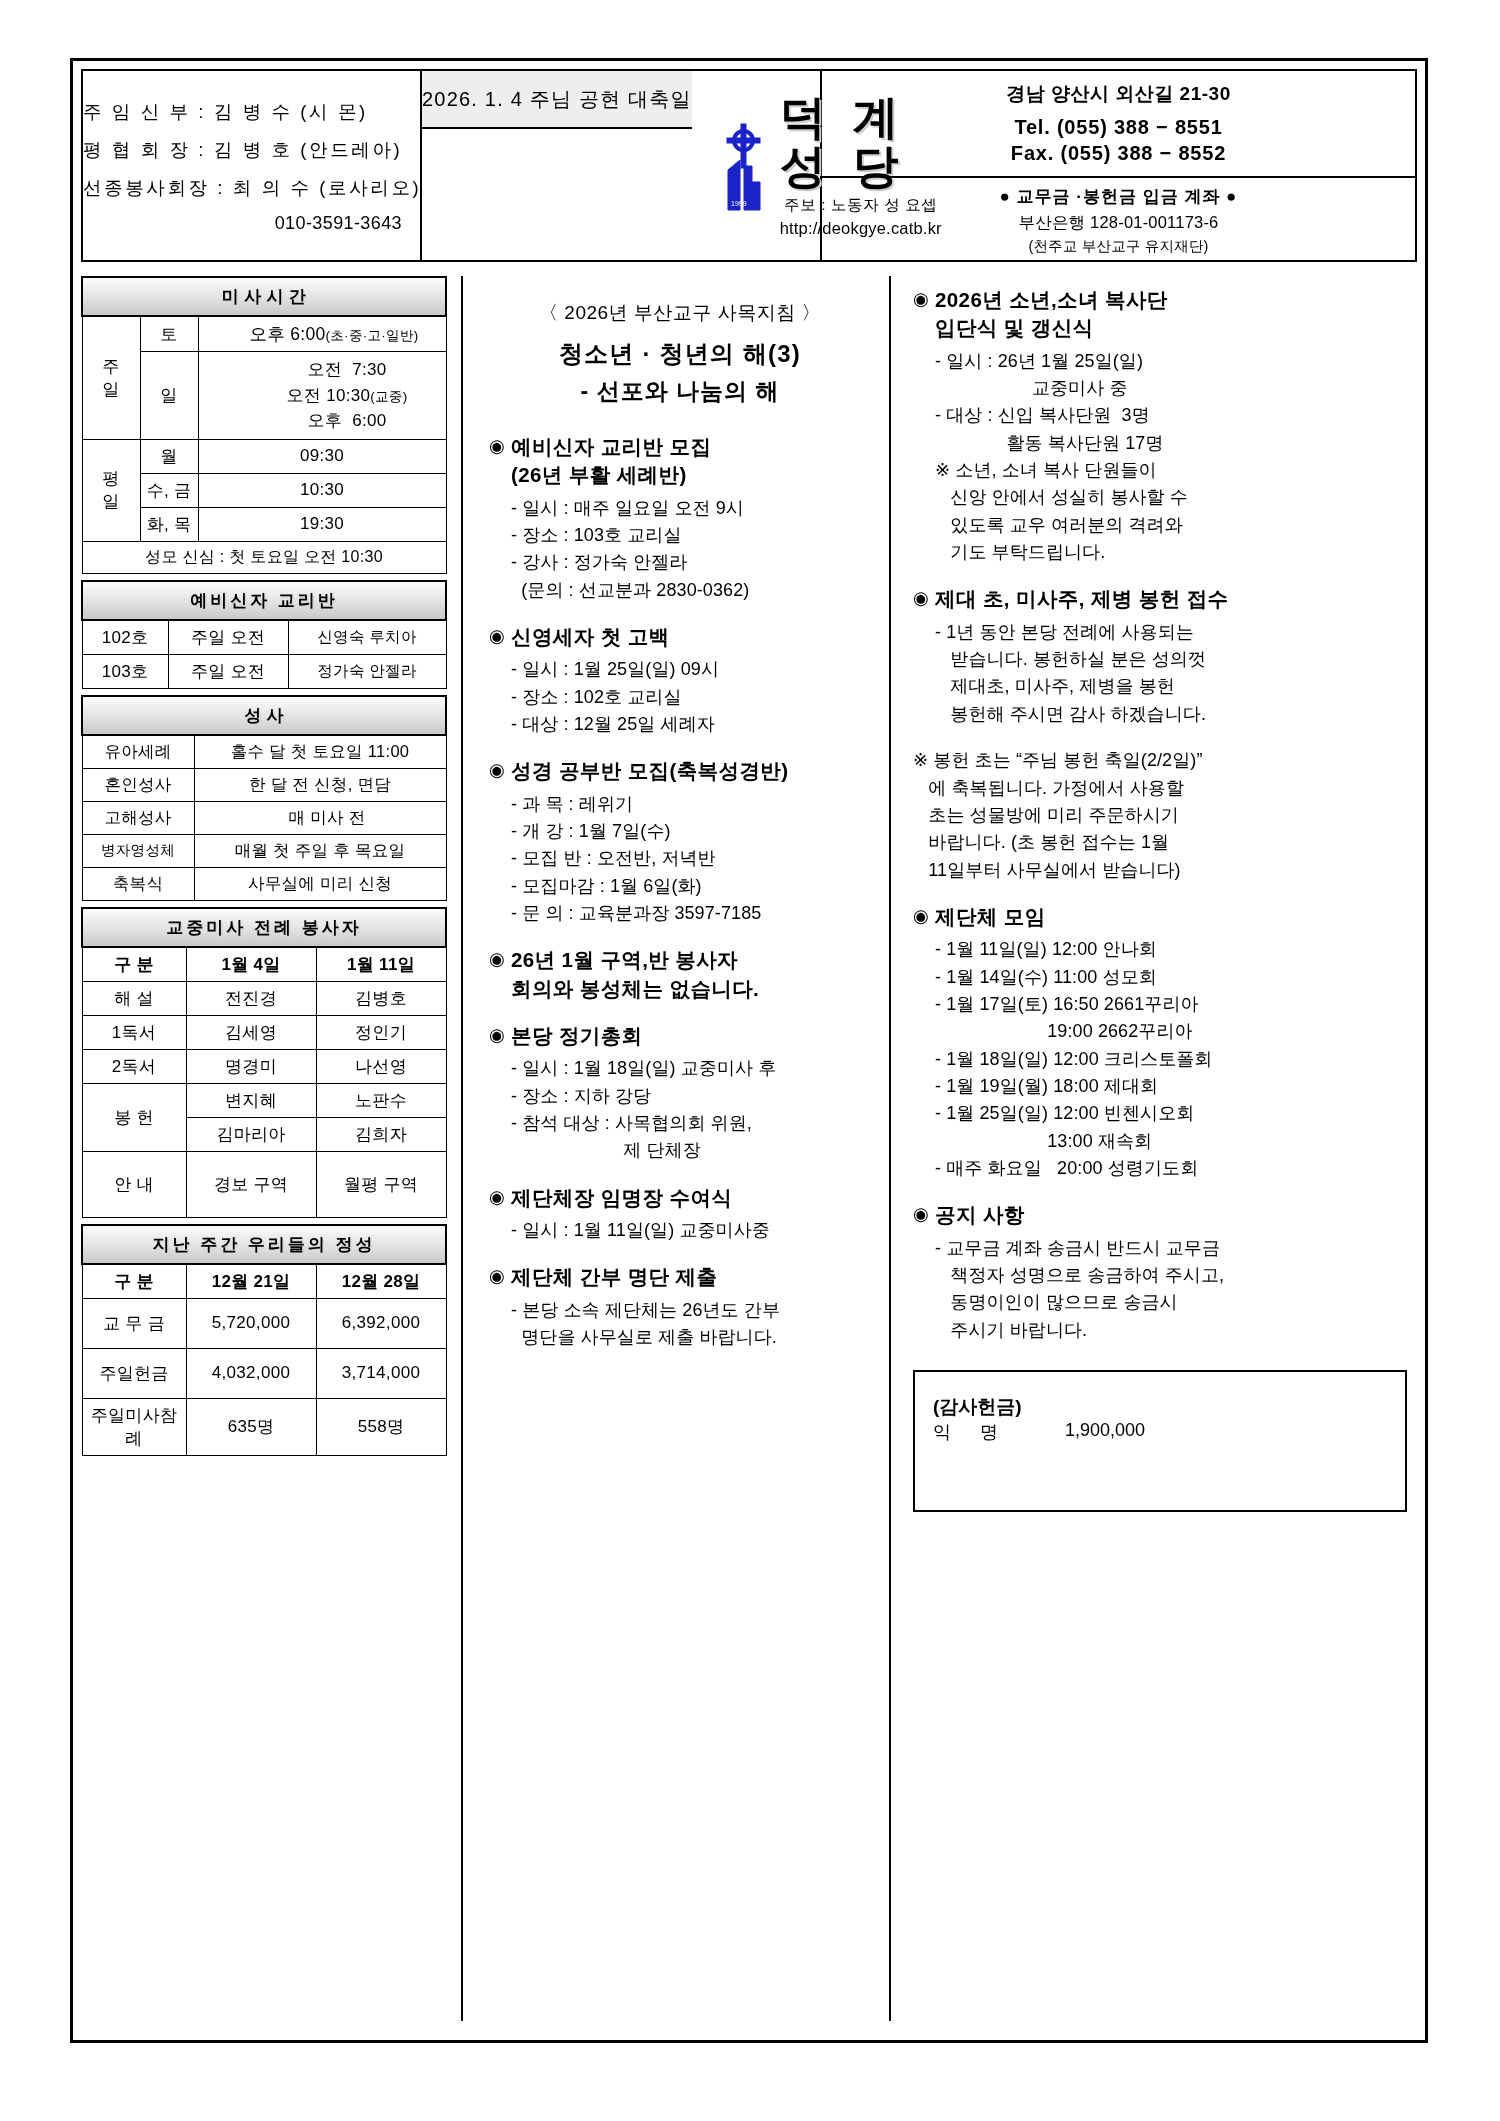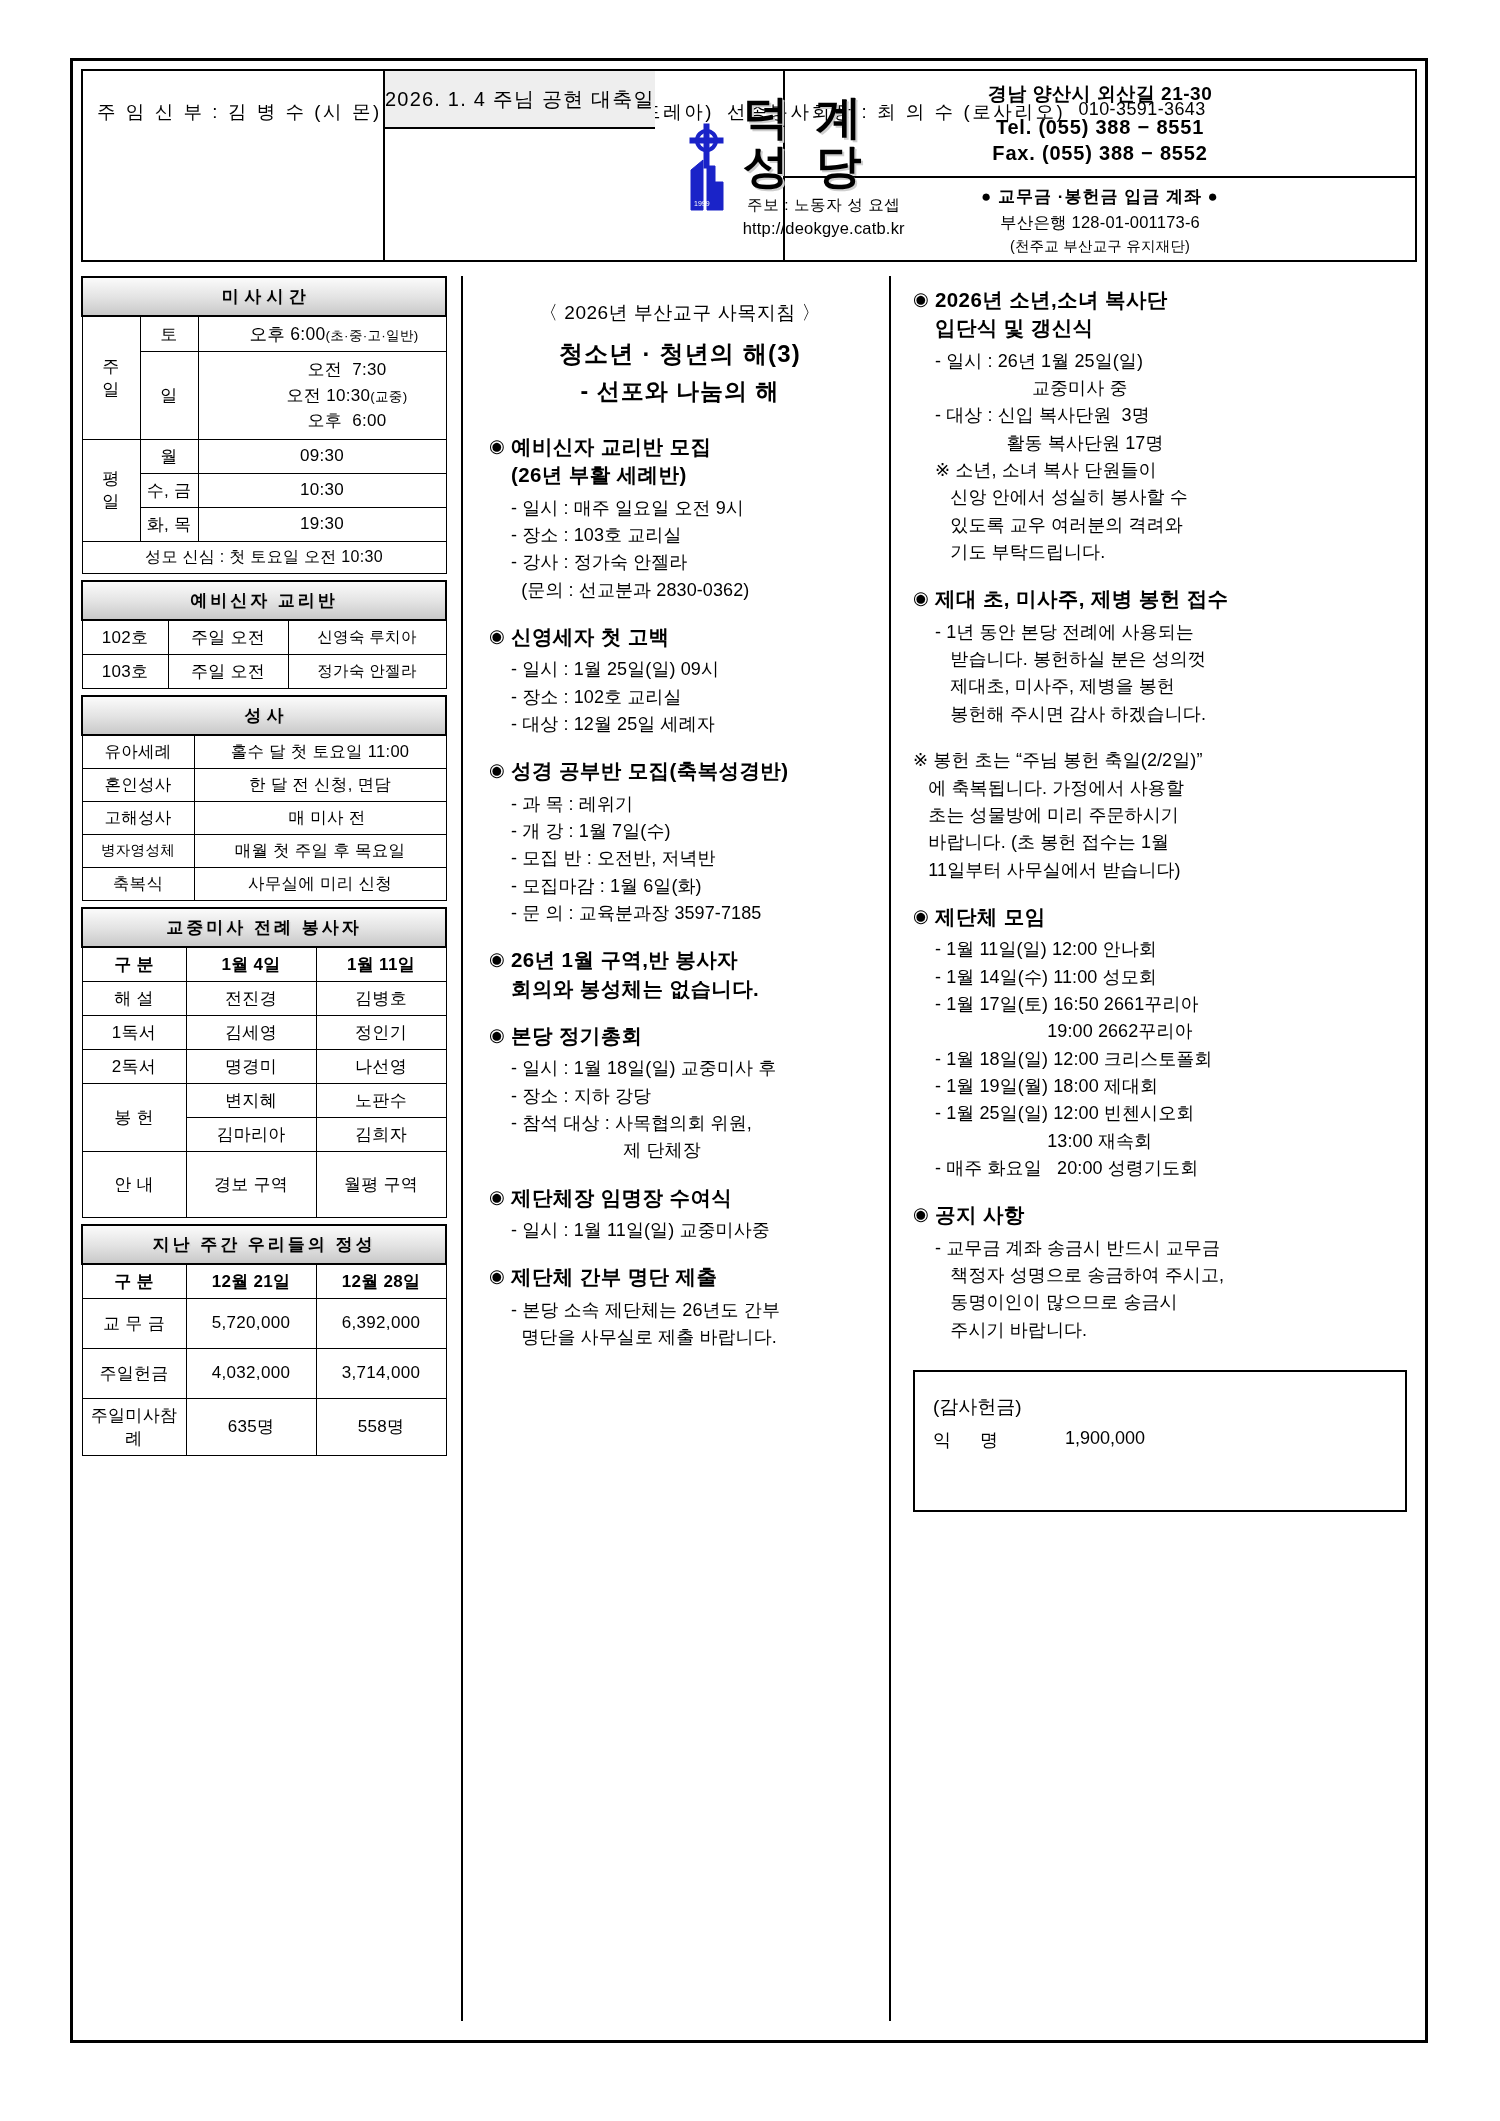--- a/index.html
+++ b/index.html
@@ -34,26 +34,26 @@
   }
 
   
   .header {
     display: flex;
     height: 193px;
     border: 2px solid #000;
     box-sizing: border-box;
   }
   .hdr-left {
-    width: 302px;
+    width: 339px;
     border-right: 2px solid #000;
     box-sizing: border-box;
-    padding: 28px 14px 0 14px;
-    display: flex;
-    flex-direction: row;
+    padding: 28px 14px 0 0;
+    display: flex;
+    flex-direction: column;
     gap: 13px;
   }
   .hdr-left .row {
     font-size: 18.5px;
     letter-spacing: 2.6px;
     white-space: nowrap;
   }
   .hdr-left .row.phone {
     text-align: right;
     letter-spacing: 0.4px;
@@ -273,22 +273,21 @@
     font-weight: bold;
     padding: 11px 0 11px 16px;
     letter-spacing: 0.4px;
   }
   .offer-body {
     padding: 22px 18px 30px 18px;
     min-height: 86px;
   }
   .offer-cat {
     font-size: 19px;
-    font-weight: normal;
-    margin-bottom: 8px;
+    font-weight: bold;
   }
   .offer-row {
     font-size: 18px;
     display: flex;
   }
   .offer-row .nm { width: 132px; letter-spacing: 12px; }
   .offer-row .amt { }
 </style>
 </head>
 <body>

